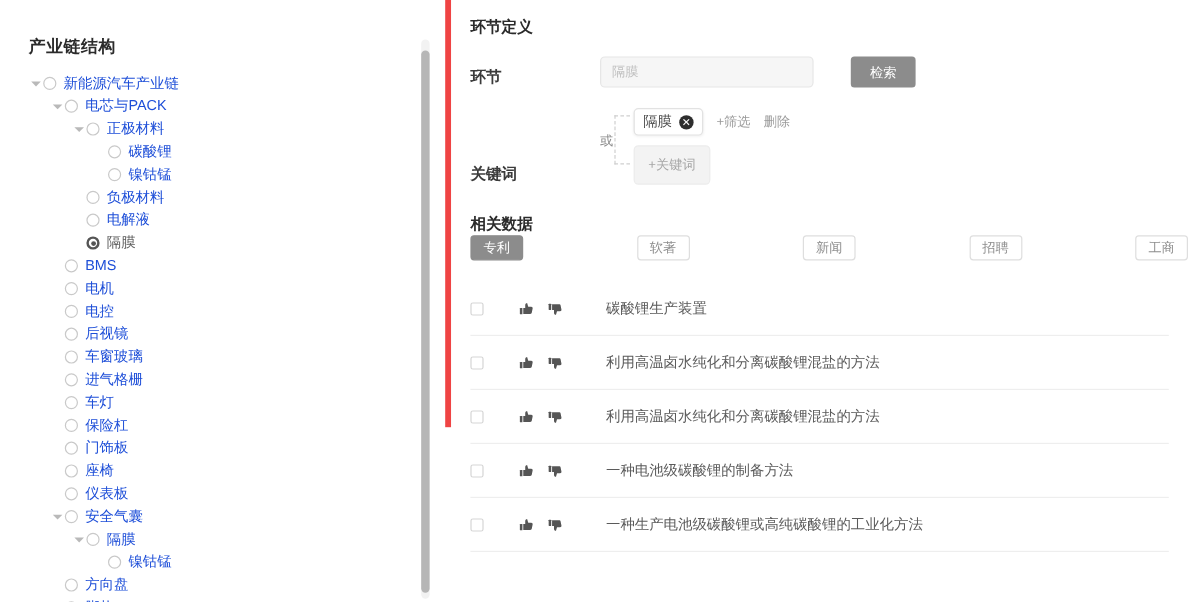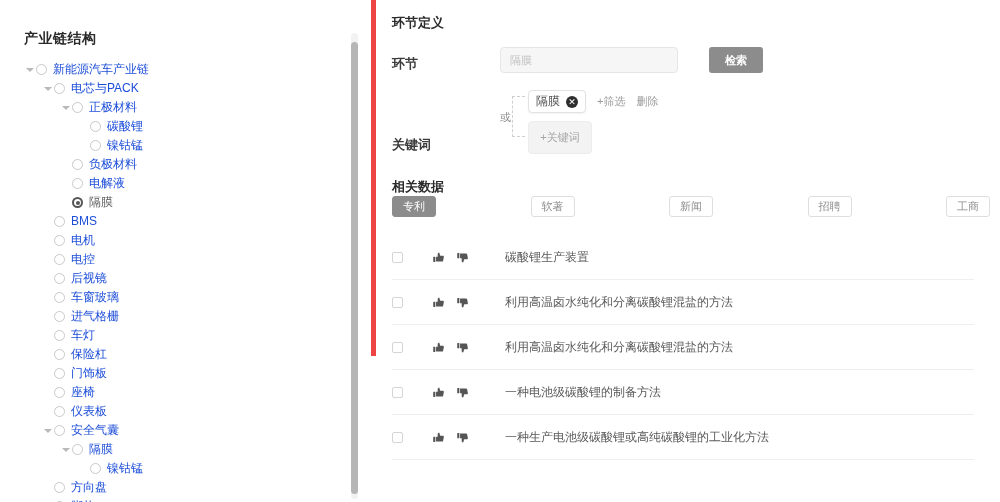--- a/index.html
+++ b/index.html
@@ -85,21 +85,21 @@
     border-radius: 4px; background: #f6f6f6;
     font-size: 11px; color: #b9b9b9;
     padding: 0 9px; line-height: 24px; outline: none;
     font-family: inherit;
   }
   .seg-input::placeholder { color: #c0c0c0; }
   .search-btn {
     margin-left: 31px; width: 54px; height: 26px;
     background: #8c8c8c; color: #fff; border: none; border-radius: 3px;
     font-size: 11px; cursor: pointer; font-family: inherit;
-    display:flex; align-items:center; justify-content:center;font-weight:bold;
+    display:flex; align-items:center; justify-content:center;
   }
 
   
   .kw-block { position: relative; padding-left: 28px; padding-top: 2px; }
   .kw-bracket {
     position: absolute; left: 12px; top: 8px;
     width: 13px; height: 41px;
     border-left: 1px dashed #cfcfcf;
     border-top: 1px dashed #cfcfcf;
     border-bottom: 1px dashed #cfcfcf;

